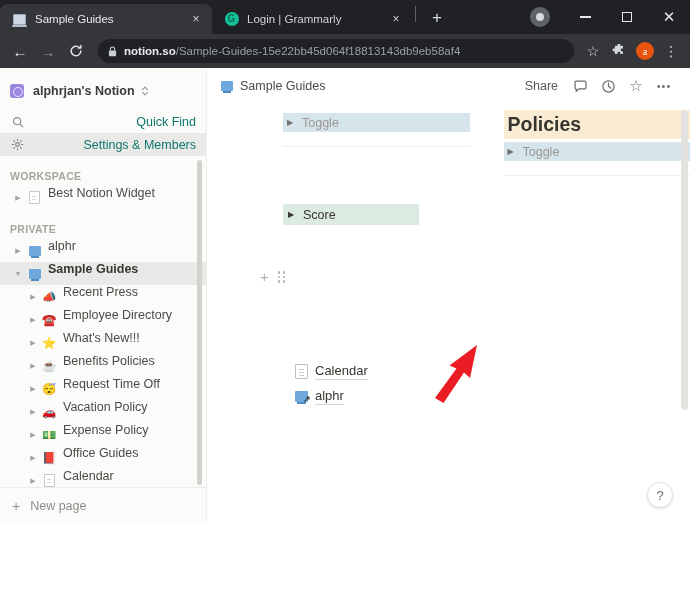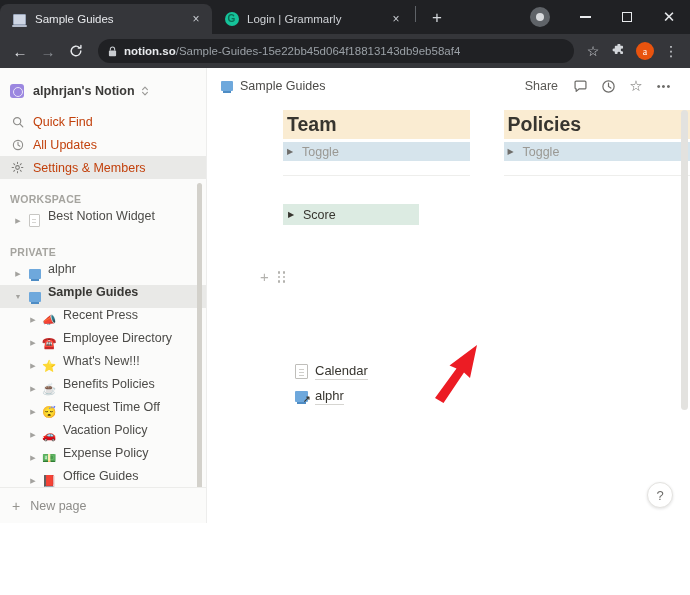--- a/index.html
+++ b/index.html
@@ -126,21 +126,21 @@
   .ws-icon::after{
     content:""; position:absolute; left:3px; top:3px; width:8px; height:8px;
     border-radius:50%; border:1.5px solid #e9e4f8;
   }
   .ws-name { font-size: 12.5px; color:#3b3a38; font-weight:600; }
   .ws-chev { margin-left: 6px; color:#9b9a97; font-size: 8px; line-height:1.05; display:flex; flex-direction:column; }
 
   .nav-list { margin-top: 5px; flex:none; }
   .nav-row {
     display:flex; align-items:center; height: 23px; padding: 0 10px;
-    font-size: 12.5px; color:#c2410c;
+    font-size: 12.5px; color:#0f766e;justify-content:space-between;
   }
   .nav-row.selected { background:#e9e9e7; }
   .nav-ico { width:15px; flex:none; margin-right: 8px; display:flex; align-items:center; justify-content:center; color:#8f8e8b; }
 
   .scroll-area { flex: 1 1 auto; overflow: hidden; position: relative; }
   .section-label {
     font-size: 10.5px; color:#a5a49f; font-weight:600; letter-spacing: .3px;
     padding: 0 10px; margin-top: 14px; margin-bottom: 4px;
   }
   .tree-row {
@@ -342,29 +342,20 @@
 
       <div class="nav-list">
         <div class="nav-row">
           <span class="nav-ico">
             <svg width="12" height="12" viewBox="0 0 14 14" fill="none" stroke="#8f8e8b" stroke-width="1.4">
               <circle cx="6" cy="6" r="4.2"></circle>
                 <path d="M9.2 9.2 12.6 12.6" stroke-linecap="round"></path>
             </svg>
           </span>
           <span>Quick Find</span>
-        </div>
-        <div class="nav-row">
-          <span class="nav-ico">
-            <svg width="12" height="12" viewBox="0 0 14 14" fill="none" stroke="#8f8e8b" stroke-width="1.3">
-              <circle cx="7" cy="7" r="5.4"></circle>
-                <path d="M7 3.9V7l2.2 1.5" stroke-linecap="round"></path>
-            </svg>
-          </span>
-          <span>All Updates</span>
         </div>
         <div class="nav-row selected">
           <span class="nav-ico">
             <svg width="13" height="13" viewBox="0 0 16 16" fill="none" stroke="#7d7c79" stroke-width="1.25">
               <circle cx="8" cy="8" r="2.3"></circle>
               <path d="M8 1.4v1.7M8 12.9v1.7M1.4 8h1.7M12.9 8h1.7M3.3 3.3l1.2 1.2M11.5 11.5l1.2 1.2M12.7 3.3l-1.2 1.2M4.5 11.5l-1.2 1.2" stroke-linecap="round"></path>
             </svg>
           </span>
           <span>Settings &amp; Members</span>
         </div>
@@ -496,21 +487,20 @@
           </span>
           <span class="tb-act" style="font-size:15px">☆</span>
           <span class="tb-act" style="font-size:11px;letter-spacing:1px">•••</span>
         </div>
       </div>
 
       <div class="page">
 
         <div class="cols">
           <div class="col">
-            <div class="h-title">Team</div>
             <div class="toggle-row">
               <span class="tri">▶</span>
               <span>Toggle</span>
             </div>
             <div class="col-underline"></div>
           </div>
 
           <div class="col second">
             <div class="h-title">Policies</div>
             <div class="toggle-row">

